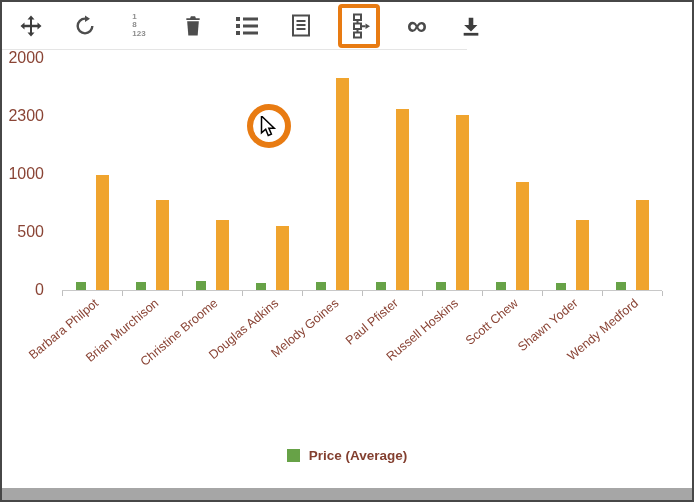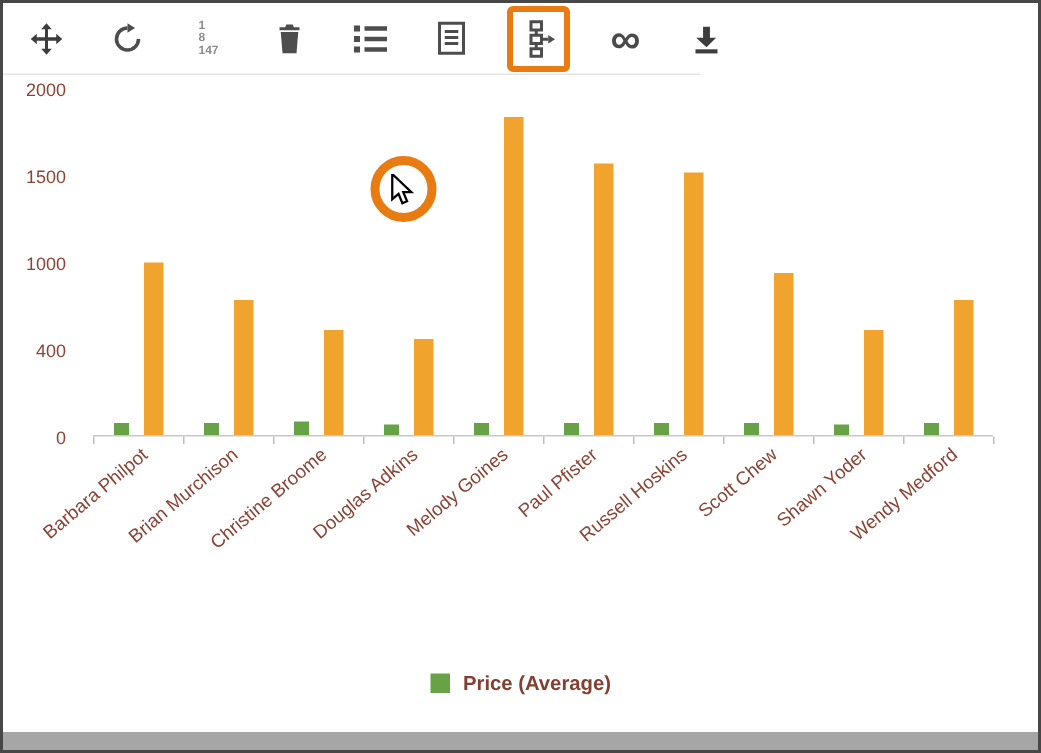--- a/index.html
+++ b/index.html
@@ -14,21 +14,21 @@
     display:flex; align-items:center; gap:20px; padding:0 12px;
     border-bottom:1px solid #e5e5e5; background:#fff;
   }
   .tool { width:34px; height:36px; display:flex; align-items:center; justify-content:center; cursor:pointer; flex:none; }
   .tool svg { display:block; }
   .tool.highlight { border:4px solid #e87b12; border-radius:4px; width:42px; height:44px; }
   .numbers { display:flex; flex-direction:column; align-items:flex-start; line-height:1.05; color:#8d8d8d; font-size:8px; font-weight:bold; }
   .infinity { font-size:28px; font-weight:bold; color:#4a4a4a; line-height:1; }
   
   .y-axis { position:absolute; left:0; top:57px; width:52px; height:232px; }
-  .ytick { position:absolute; right:10px; font-size:12px; color:#8a4435; }
+  .ytick { position:absolute; right:10px; font-size:16px; color:#8a4435; }
   .plot {
     position:absolute; left:60px; top:57px; width:600px; height:232px;
     border-bottom:1px solid #c8c8c8; display:flex; align-items:flex-end;
   }
   .group { flex:1; height:100%; display:flex; align-items:flex-end; justify-content:center; column-gap:10px; }
   .bar { width:13px; }
   .group .bar:first-child { width:10px; }
   .btick { position:absolute; bottom:-6px; width:1px; height:5px; background:#bfbfbf; }
   .x-labels { position:absolute; left:60px; top:294px; width:600px; height:95px; }
   .xlab {
@@ -62,21 +62,21 @@
     <div class="tool">
       <svg width="22" height="22" viewBox="0 0 24 24">
         <path d="M12 4 a8 8 0 1 0 8 8" fill="none" stroke="#4d4d4d" stroke-width="2.6"></path>
         <polygon points="12,0.5 12,7.5 17.5,4" fill="#4d4d4d"></polygon>
       </svg>
     </div>
     <div class="tool">
       <div class="numbers">
         <span>1</span>
         <span>8</span>
-        <span>147</span>
+        <span>123</span>
       </div>
     </div>
     <div class="tool">
       <svg width="20" height="23" viewBox="0 0 24 26" fill="#4d4d4d">
         <path d="M5 8 h14 l-1.4 17 H6.4 Z"></path>
         <path d="M9.5 2 h5 l1 2.2 H20 v2.3 H4 V4.2 h4.5 Z"></path>
       </svg>
     </div>
     <div class="tool">
       <svg width="24" height="22" viewBox="0 0 24 22" fill="#4d4d4d">
@@ -113,23 +113,23 @@
     <div class="tool">
       <svg width="22" height="22" viewBox="0 0 24 24" fill="#3d3d3d">
         <path d="M9.5 3h5v8h4.5L12 18 4.5 11H9.5z"></path>
         <rect x="4" y="19.5" width="16" height="3"></rect>
       </svg>
     </div>
   </div>
 
   <div class="y-axis">
       <div class="ytick" style="bottom: -8px;">0</div>
-      <div class="ytick" style="bottom: 50px;">400</div>
+      <div class="ytick" style="bottom: 50px;">500</div>
       <div class="ytick" style="bottom: 108px; margin-top: 40px;">1000</div>
-      <div class="ytick" style="bottom: 166px;">1500</div>
+      <div class="ytick" style="bottom: 166px;">2300</div>
       <div class="ytick" style="bottom: 224px;">2000</div>
     </div>
   <div class="plot">
       <div class="group">
         <div class="bar" style="height: 8px; background: rgb(103, 162, 71);"></div>
         <div class="bar" style="height: 115px; background: rgb(240, 164, 46);"></div>
       </div>
       <div class="group">
         <div class="bar" style="height: 8px; background: rgb(103, 162, 71);"></div>
         <div class="bar" style="height: 90px; background: rgb(240, 164, 46);"></div>

